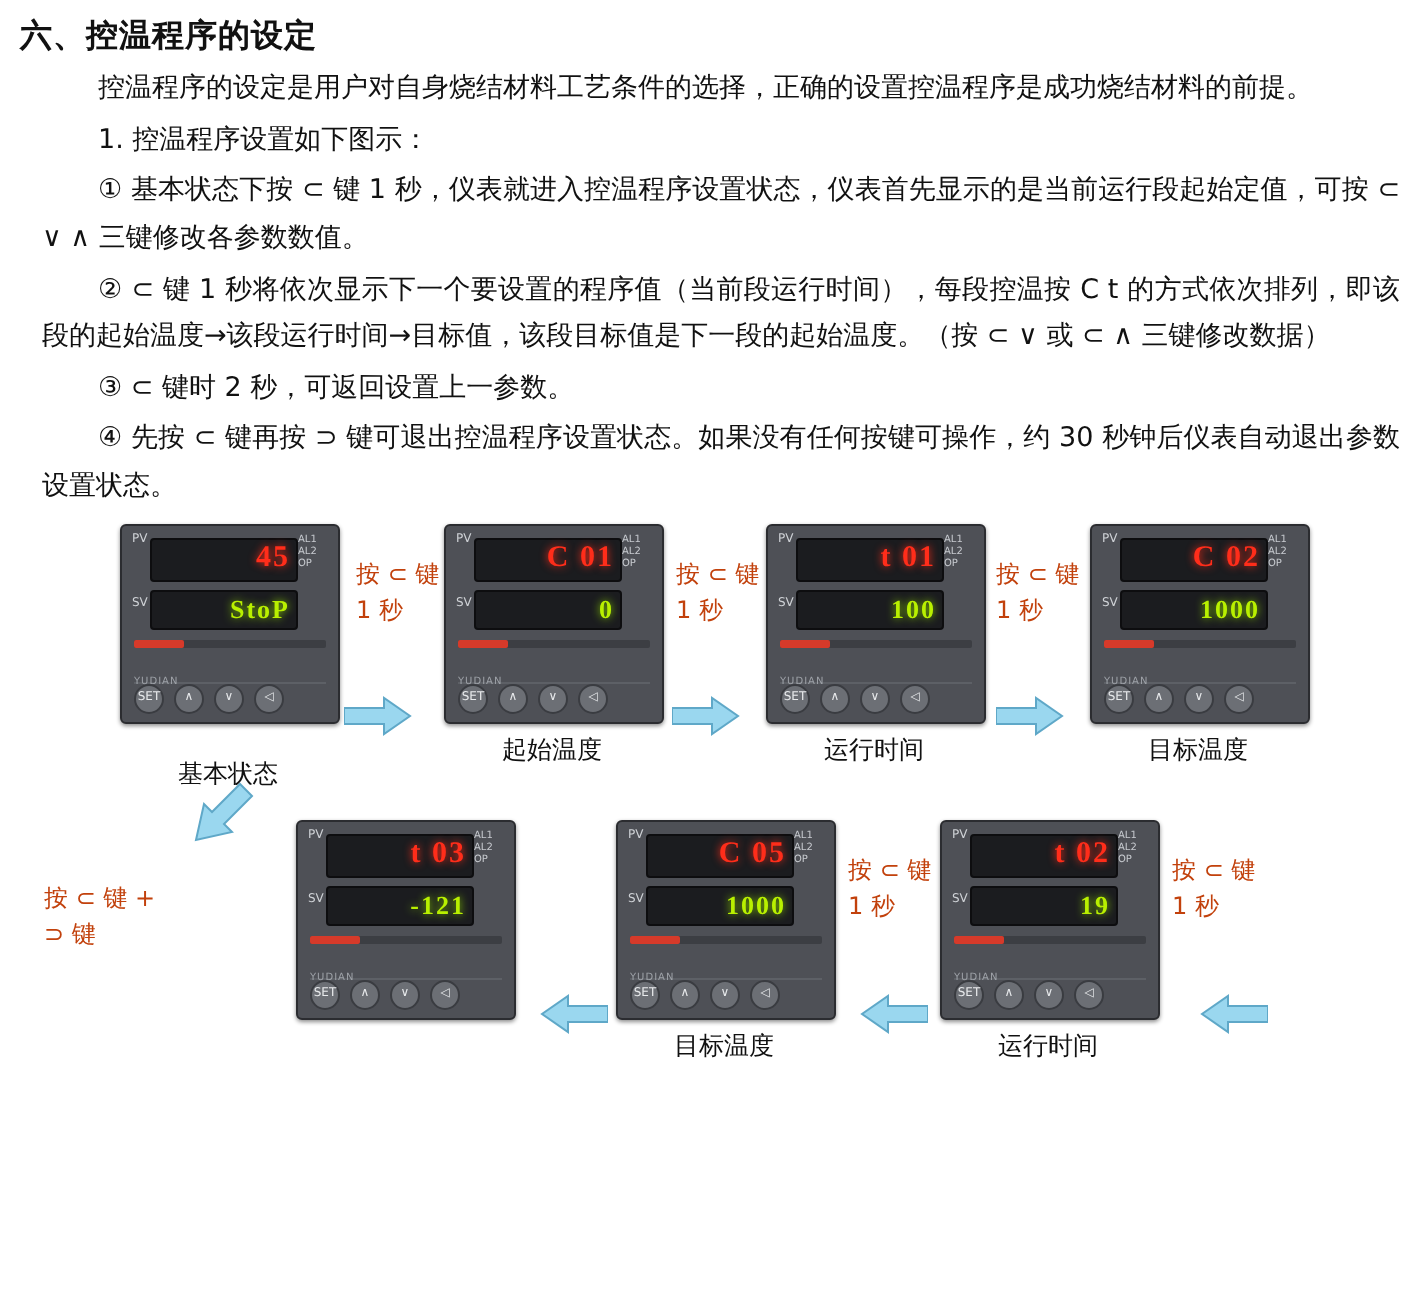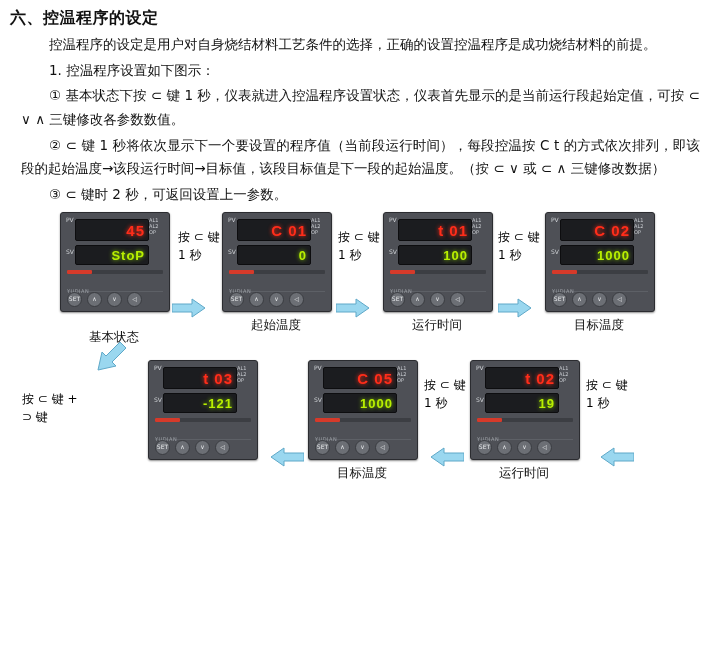--- a/index.html
+++ b/index.html
@@ -45,21 +45,21 @@
 
   .disp{
     position:absolute;left:14px;width:74px;height:22px;
     background:#1b1c1f;border:1px solid #0d0d0f;border-radius:2px;
     display:flex;align-items:center;justify-content:flex-end;
     padding-right:3px;box-sizing:border-box;
   }
   .disp.pv{top:6px;}
   .disp.sv{top:32px;height:20px;}
   .seg{
-    font-family:Liberation Sans, sans-serif;
+    font-family:Liberation Serif, serif;
     font-size:15px;font-weight:bold;letter-spacing:1px;
     line-height:1;
   }
   .seg.red{color:#ff2d1a;text-shadow:0 0 4px #ff2d1a;}
   .seg.green{color:#b9f000;text-shadow:0 0 4px #8dd400;}
   .seg.sm{font-size:13px;}
 
   .dev .bar{
     position:absolute;left:6px;right:6px;top:57px;height:4px;background:#3c3e43;border-radius:1px;
   }
@@ -82,35 +82,36 @@
   
   .arrow{
     position:absolute;width:34px;height:20px;
   }
   .arrow svg{display:block;}
 
   .caption{
     position:absolute;font-size:12.5px;color:#111;text-align:center;width:120px;
   }
   .note{
-    position:absolute;font-size:12px;color:#000000;line-height:1.5;
+    position:absolute;font-size:12px;color:#c2410c;line-height:1.5;
   }
 </style>
 </head>
 <body>
 
 <div class="page">
 
   <h1 class="section-title">六、控温程序的设定</h1>
 
   <p class="para indent2">控温程序的设定是用户对自身烧结材料工艺条件的选择，正确的设置控温程序是成功烧结材料的前提。</p>
   <p class="para indent2" style="margin-top:2px">1.  控温程序设置如下图示：</p>
   <p class="para indent2" style="margin-top:2px">①  基本状态下按 ⊂ 键 1 秒，仪表就进入控温程序设置状态，仪表首先显示的是当前运行段起始定值，可按 ⊂ ∨ ∧ 三键修改各参数数值。</p>
   <p class="para indent2" style="margin-top:2px">②  ⊂ 键 1 秒将依次显示下一个要设置的程序值（当前段运行时间），每段控温按 C  t 的方式依次排列，即该段的起始温度→该段运行时间→目标值，该段目标值是下一段的起始温度。（按 ⊂ ∨ 或 ⊂ ∧ 三键修改数据）</p>
   <p class="para indent2" style="margin-top:2px">③  ⊂ 键时 2 秒，可返回设置上一参数。</p>
+  <p class="para indent2" style="margin-top:2px">④  先按 ⊂ 键再按 ⊃ 键可退出控温程序设置状态。如果没有任何按键可操作，约 30 秒钟后仪表自动退出参数设置状态。</p>
 
   <div class="flow">
 
     <div class="dev" style="left:60px;top:0px;">
       <span class="pvlbl">PV</span>
       <span class="svlbl">SV</span>
       <div class="disp pv">
         <span class="seg red">45</span>
       </div>
       <div class="disp sv">

